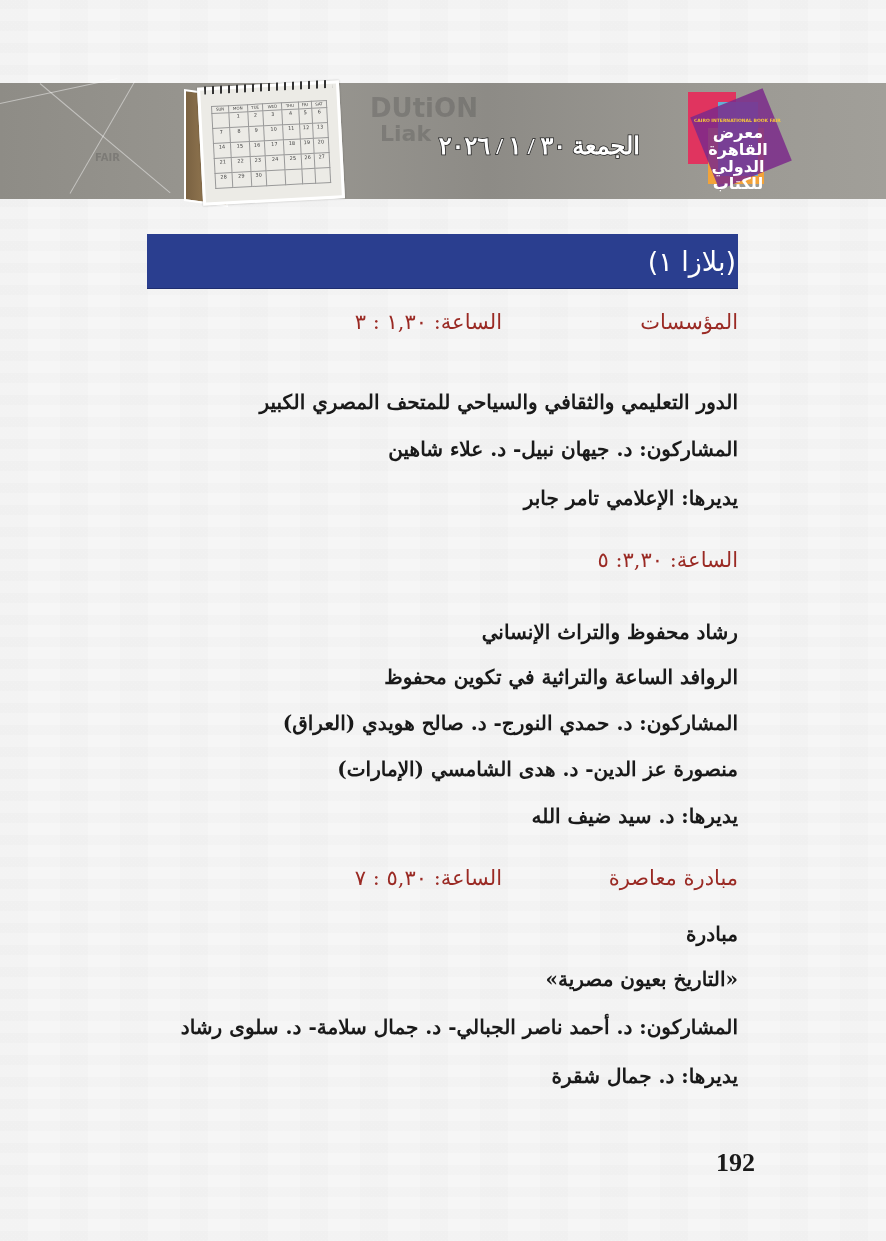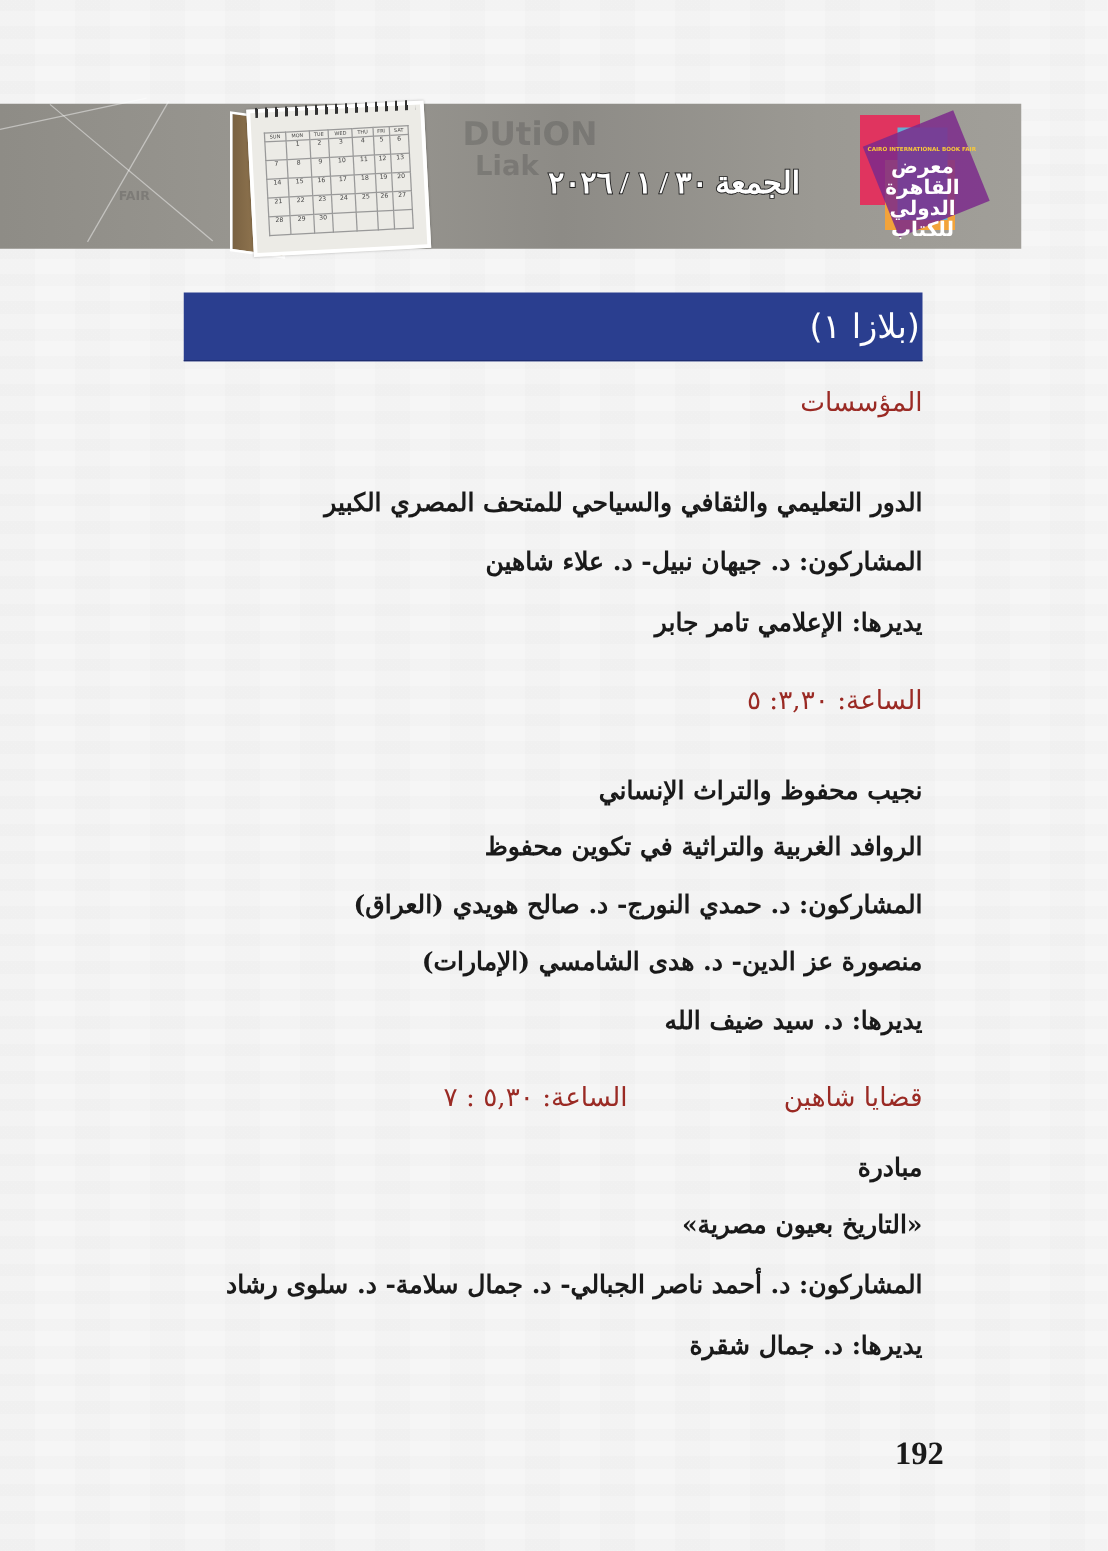--- a/index.html
+++ b/index.html
@@ -20,21 +20,21 @@
       background:
         repeating-linear-gradient(90deg, rgba(0,0,0,0.012) 0 28px, rgba(0,0,0,0) 28px 60px),
         repeating-linear-gradient(0deg, rgba(0,0,0,0.012) 0 10px, rgba(0,0,0,0) 10px 22px);
       pointer-events: none;
     }
     
     .header-band {
       position: absolute;
       left: 0;
       top: 83px;
-      width: 817px;
+      width: 886px;
       height: 116px;
       background: linear-gradient(90deg, #8e8c86 0%, #9a9892 30%, #8d8b86 55%, #9b9993 80%, #a19f99 100%);
       overflow: visible;
     }
     .header-band .line {
       position: absolute;
       height: 1px;
       background: rgba(255,255,255,0.45);
       transform-origin: left center;
     }
@@ -306,36 +306,37 @@
     <div>الدولي للكتاب</div>
   </div>
 </div>
 
 <div class="hall-bar">
   <span>(بلازا ١)</span>
 </div>
 
 <div class="session-head" style="top:310px;">
   <span class="topic">المؤسسات</span>
+  <span class="time">الساعة: ١,٣٠ : ٣</span>
 </div>
 <div class="line-text center" style="top:390px;">الدور التعليمي والثقافي والسياحي للمتحف المصري الكبير</div>
 <div class="line-text center" style="top:437px;">المشاركون: د. جيهان نبيل- د. علاء شاهين</div>
 <div class="line-text right" style="top:486px;">يديرها: الإعلامي تامر جابر</div>
 
 <div class="session-head" style="top:548px;">
   <span class="time">الساعة: ٣,٣٠: ٥</span>
 </div>
-<div class="line-text center" style="top:620px;">نجيب محفوظ والتراث الإنساني</div>
-<div class="line-text center" style="top:665px;">الروافد الغربية والتراثية في تكوين محفوظ</div>
+<div class="line-text center" style="top:620px;">رشاد محفوظ والتراث الإنساني</div>
+<div class="line-text center" style="top:665px;">الروافد الساعة والتراثية في تكوين محفوظ</div>
 <div class="line-text center" style="top:711px;">المشاركون: د. حمدي النورج- د. صالح هويدي (العراق)</div>
 <div class="line-text center" style="top:757px;">منصورة عز الدين- د. هدى الشامسي (الإمارات)</div>
 <div class="line-text right" style="top:804px;">يديرها: د. سيد ضيف الله</div>
 
 <div class="session-head" style="top:866px;">
-  <span class="topic">قضايا شاهين</span>
+  <span class="topic">مبادرة معاصرة</span>
   <span class="time">الساعة: ٥,٣٠ : ٧</span>
 </div>
 <div class="line-text center" style="top:922px;">مبادرة</div>
 <div class="line-text center" style="top:967px;">«التاريخ بعيون مصرية»</div>
 <div class="line-text right" style="top:1015px;">المشاركون: د. أحمد ناصر الجبالي-  د. جمال سلامة- د. سلوى رشاد</div>
 <div class="line-text right" style="top:1064px;">يديرها: د. جمال شقرة</div>
 
 <div class="page-number">192</div>
 
 </body></html>

